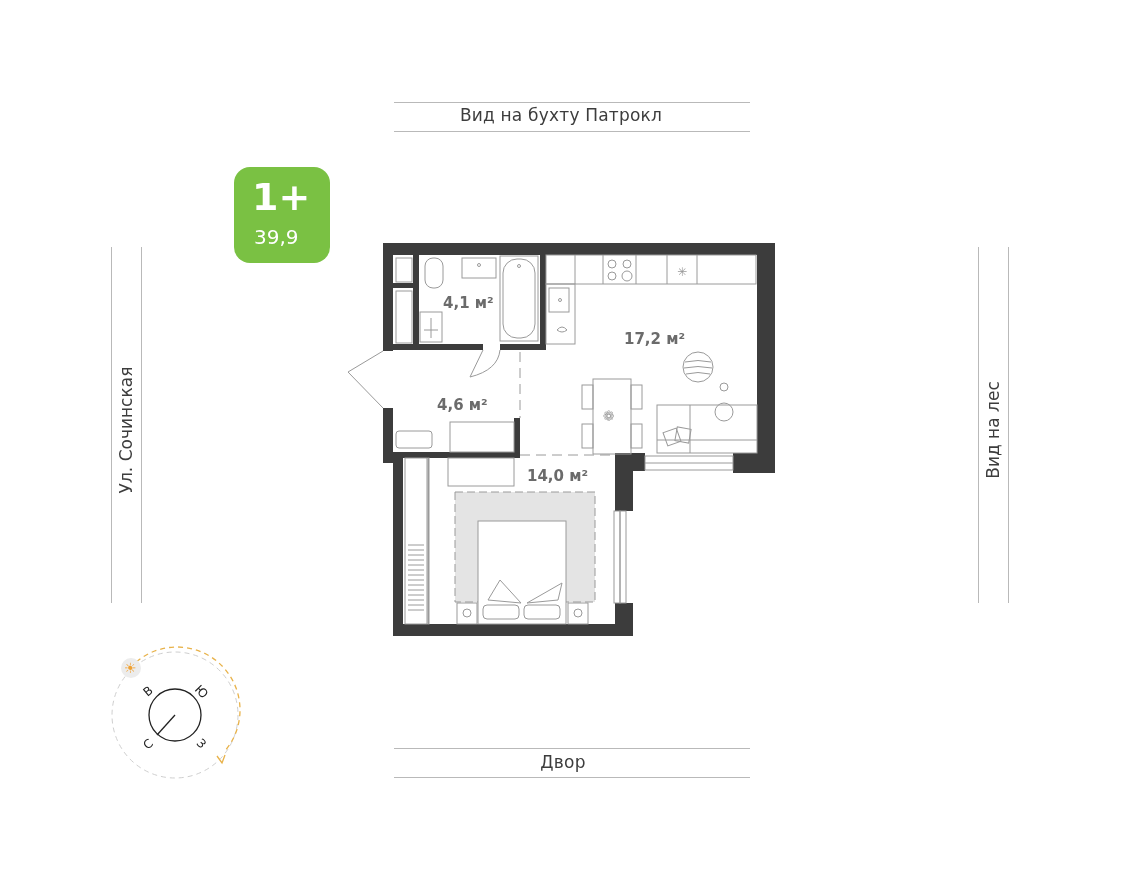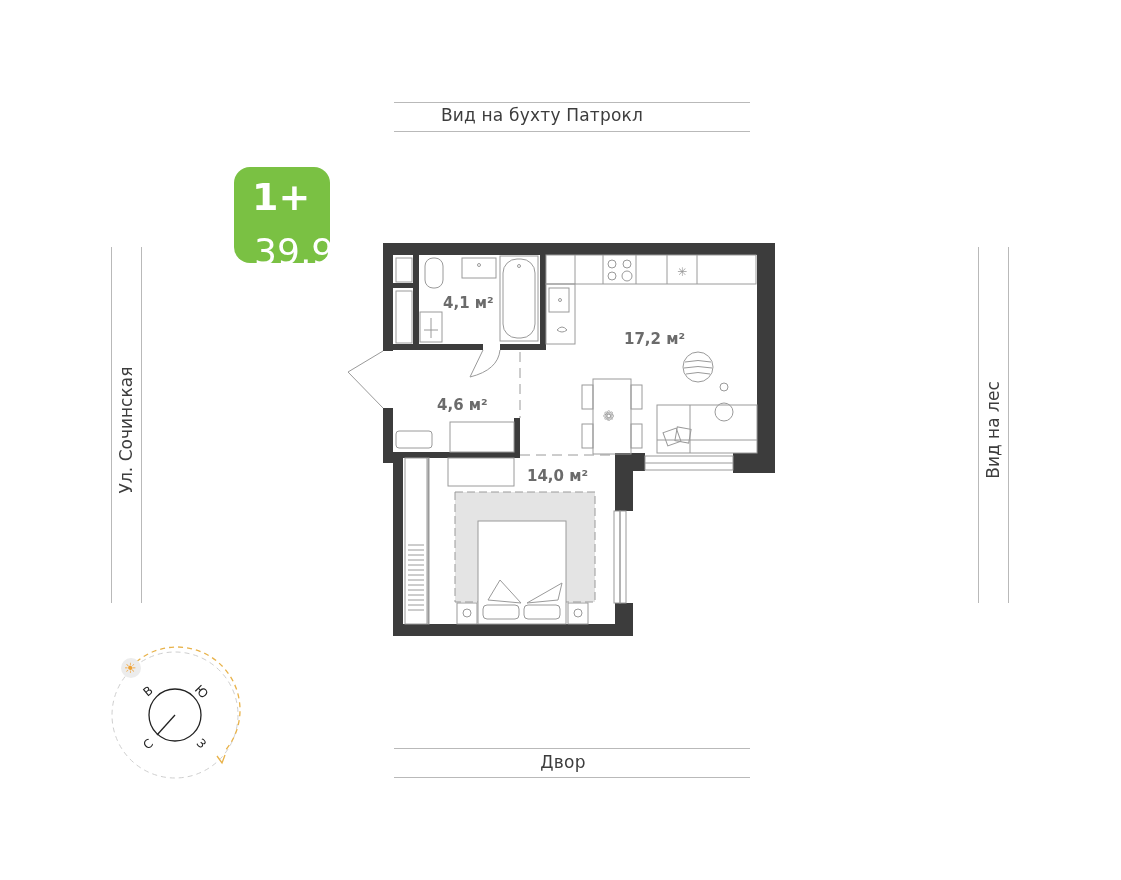--- a/index.html
+++ b/index.html
@@ -3,30 +3,30 @@
 <meta charset="utf-8">
 <style>
   html, body { margin:0; padding:0; background:#ffffff; }
   body { width:1121px; height:880px; position:relative; overflow:hidden; font-family:"DejaVu Sans", sans-serif; color:#3a3a3a; }
   .hline { position:absolute; height:1px; background:#b9b9b9; }
   .vline { position:absolute; width:1px; background:#b9b9b9; }
   .label-h { position:absolute; font-size:17px; color:#3d3d3d; text-align:center; letter-spacing:0.2px; }
   .label-v { position:absolute; font-size:17px; color:#3d3d3d; white-space:nowrap; transform-origin:center center; }
   .badge { position:absolute; left:234px; top:167px; width:96px; height:96px; background:#7ac143; border-radius:16px; color:#fff; }
   .badge .type { position:absolute; left:18px; top:8px; font-size:38px; font-weight:bold; }
-  .badge .area { position:absolute; left:20px; top:64px; font-size:36px; }
+  .badge .area { position:absolute; left:20px; top:58px; font-size:20px; }
   svg { position:absolute; left:0; top:0; }
   .room-area { font-family:"DejaVu Sans", sans-serif; font-size:15px; font-weight:bold; fill:#6b6b6b; }
   .compass-letter { font-family:"DejaVu Sans", sans-serif; font-size:12px; fill:#222; }
 </style>
 </head>
 <body>
 
 <div class="hline" style="left:394px; top:102px; width:356px;"></div>
-<div class="label-h" style="left:375px; top:105px; width:334px;">Вид на бухту Патрокл</div>
+<div class="label-h" style="left:394px; top:105px; width:334px;">Вид на бухту Патрокл</div>
 <div class="hline" style="left:394px; top:131px; width:356px;"></div>
 
 <div class="hline" style="left:394px; top:748px; width:356px;"></div>
 <div class="label-h" style="left:396px; top:752px; width:334px;">Двор</div>
 <div class="hline" style="left:394px; top:777px; width:356px;"></div>
 
 <div class="vline" style="left:111px; top:247px; height:356px;"></div>
 <div class="label-v" style="left:56px; top:420px; width:140px; text-align:center; transform:rotate(-90deg);">Ул. Сочинская</div>
 <div class="vline" style="left:141px; top:247px; height:356px;"></div>
 

